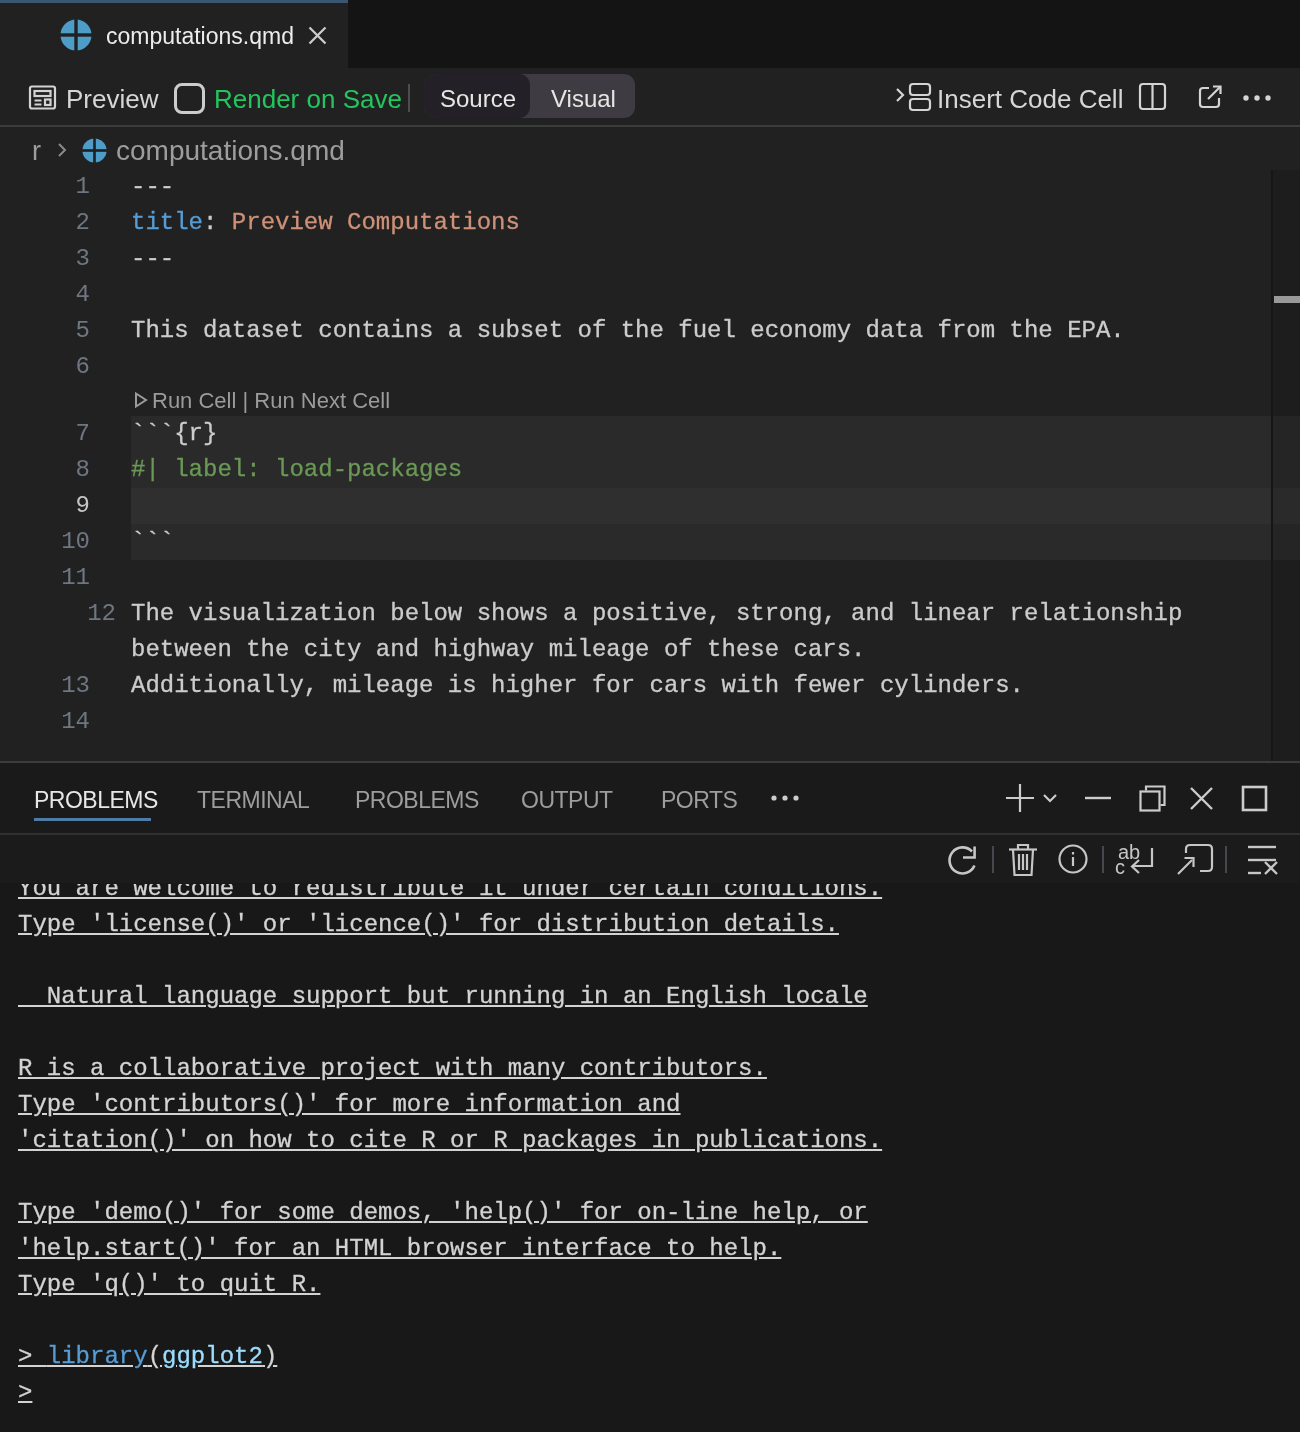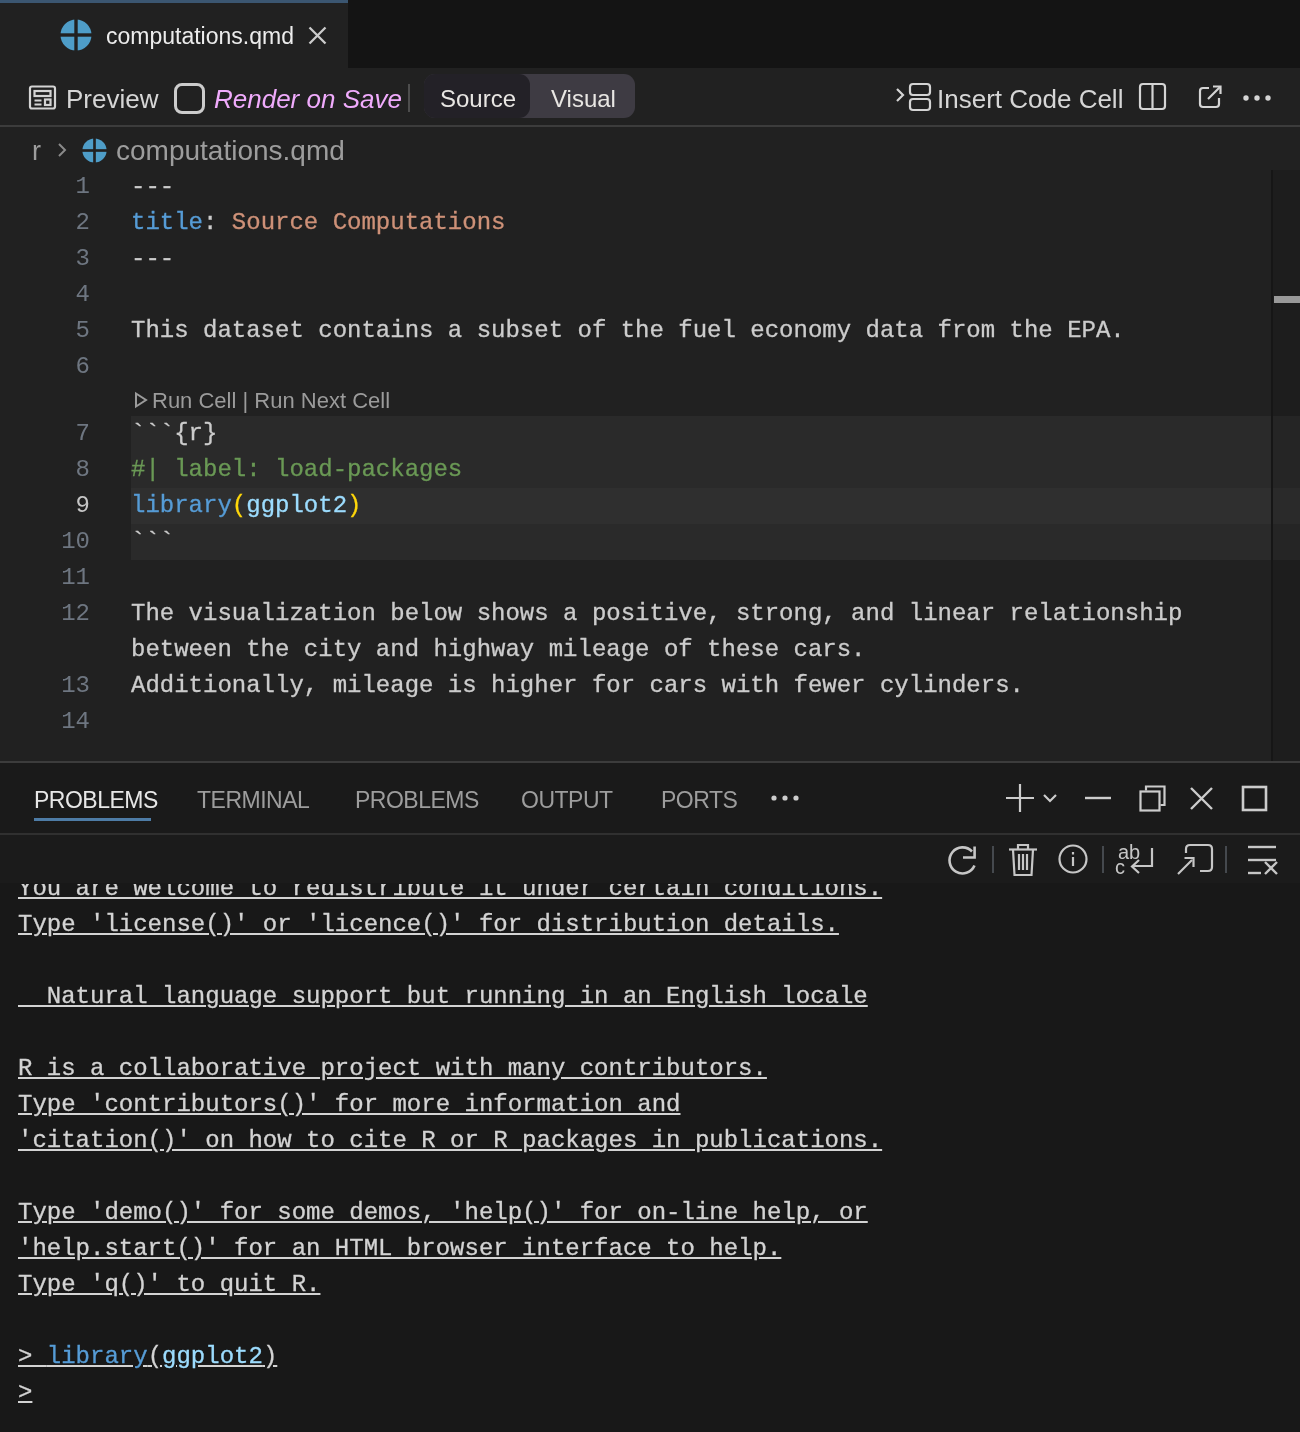--- a/index.html
+++ b/index.html
@@ -38,21 +38,21 @@
   <svg class="abs" style="left:27px;top:82px;" width="31" height="31" viewBox="0 0 31 31">
     <g stroke="#d4d4d4" stroke-width="2.2" fill="none">
       <rect x="3" y="4.5" width="25" height="22" rx="2"></rect>
       <rect x="7.5" y="9" width="16" height="5"></rect>
       <path d="M7.5 18.5 H14.5 M7.5 22.5 H14.5"></path>
       <rect x="18" y="17.5" width="5.5" height="5.5"></rect>
     </g>
   </svg>
   <div class="abs" style="left:66px;top:84px;font-size:26px;color:#d6d6d6;">Preview</div>
   <div class="abs" style="left:174px;top:83px;width:25px;height:25px;border:3px solid #cccccc;border-radius:8px;"></div>
-  <div class="abs" style="left:214px;top:84px;font-size:26px;color:#f0abfc;font-style:italic;">Render on Save</div>
+  <div class="abs" style="left:214px;top:84px;font-size:26px;color:#22c55e;">Render on Save</div>
   <div class="abs" style="left:408px;top:84px;width:2px;height:28px;background:#4d4d4d;"></div>
 
   <div class="abs" style="left:424px;top:74px;width:211px;height:44px;background:#3e3b43;border-radius:11px;"></div>
   <div class="abs" style="left:424px;top:74px;width:106px;height:44px;background:#232127;border-radius:11px;"></div>
   <div class="abs" style="left:440px;top:85px;font-size:24px;color:#e8e6e3;">Source</div>
   <div class="abs" style="left:551px;top:85px;font-size:24px;color:#e8e6e3;">Visual</div>
 
   <svg class="abs" style="left:895px;top:82px;" width="38" height="30" viewBox="0 0 38 30">
     <g stroke="#d4d4d4" stroke-width="2.2" fill="none">
       <path d="M2 7 L8 13 L2 19"></path>
@@ -102,38 +102,37 @@
   <div class="ln" style="top:205px;">2</div>
   <div class="ln" style="top:241px;">3</div>
   <div class="ln" style="top:277px;">4</div>
   <div class="ln" style="top:313px;">5</div>
   <div class="ln" style="top:349px;">6</div>
   <div class="ln" style="top:416px;">7</div>
   <div class="ln" style="top:452px;">8</div>
   <div class="ln" style="top:488px;color:#c6c6c6;">9</div>
   <div class="ln" style="top:524px;">10</div>
   <div class="ln" style="top:560px;">11</div>
-  <div class="ln" style="top:596px;">12</div>
+  <div class="ln" style="top:596px;margin-left:26px;">12</div>
   <div class="ln" style="top:668px;">13</div>
   <div class="ln" style="top:704px;">14</div>
 
   <div class="cl" style="top:169px;">---</div>
-  <div class="cl" style="top:205px;"><span class="blue">title</span>: <span class="orange">Source Computations</span></div>
+  <div class="cl" style="top:205px;"><span class="blue">title</span>: <span class="orange">Preview Computations</span></div>
   <div class="cl" style="top:241px;">---</div>
   <div class="cl" style="top:313px;">This dataset contains a subset of the fuel economy data from the EPA.</div>
 
   <div class="abs" style="left:133px;top:387px;height:28px;">
     <svg class="abs" style="left:0;top:3px;" width="16" height="20" viewBox="0 0 16 20">
       <path d="M3 3.5 L13 10 L3 16.5 Z" stroke="#9b9b9b" stroke-width="2" fill="none"></path>
     </svg>
     <div class="abs" style="left:19px;top:1px;font-size:22px;line-height:26px;color:#9b9b9b;white-space:pre;">Run Cell | Run Next Cell</div>
   </div>
   <div class="cl" style="top:416px;">```{r}</div>
   <div class="cl" style="top:452px;color:#6a9955;">#| label: load-packages</div>
-  <div class="cl" style="top:488px;"><span class="blue">library</span><span class="gold">(</span><span class="lblue">ggplot2</span><span class="gold">)</span></div>
   <div class="cl" style="top:524px;">```</div>
   <div class="cl" style="top:632px;">between the city and highway mileage of these cars.</div>
   <div class="cl" style="top:596px;">The visualization below shows a positive, strong, and linear relationship</div>
   <div class="cl" style="top:668px;">Additionally, mileage is higher for cars with fewer cylinders.</div>
 
   <div class="abs" style="left:0;top:761px;width:1300px;height:2px;background:#3c3c3c;"></div>
   <div class="abs" style="left:0;top:763px;width:1300px;height:70px;background:#1a1a1a;"></div>
   <div class="abs" style="left:0;top:833px;width:1300px;height:2px;background:#303030;"></div>
   <div class="abs" style="left:0;top:835px;width:1300px;height:48px;background:#1b1b1b;"></div>
   <div class="abs" style="left:0;top:883px;width:1300px;height:549px;background:#181818;"></div>

